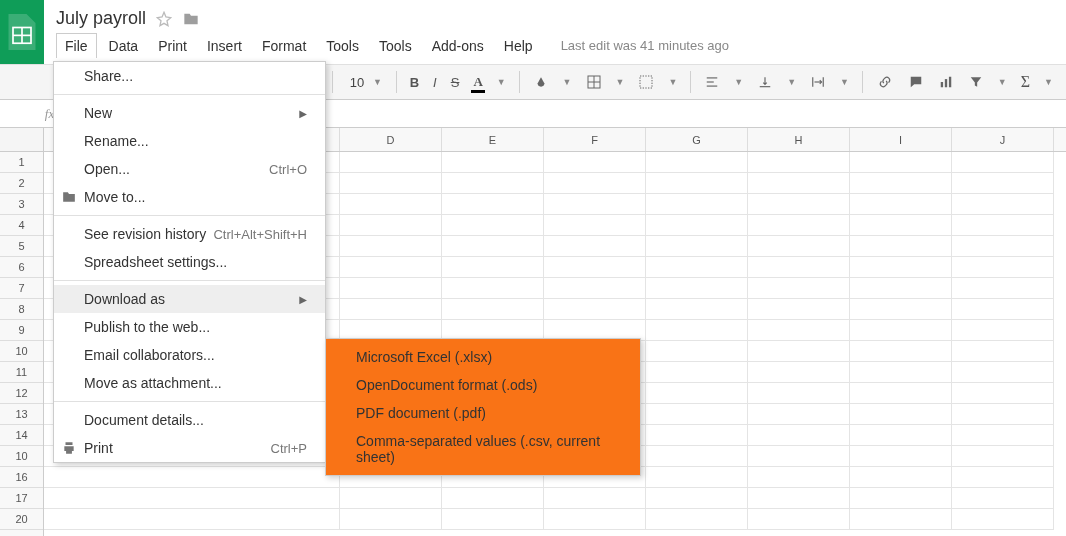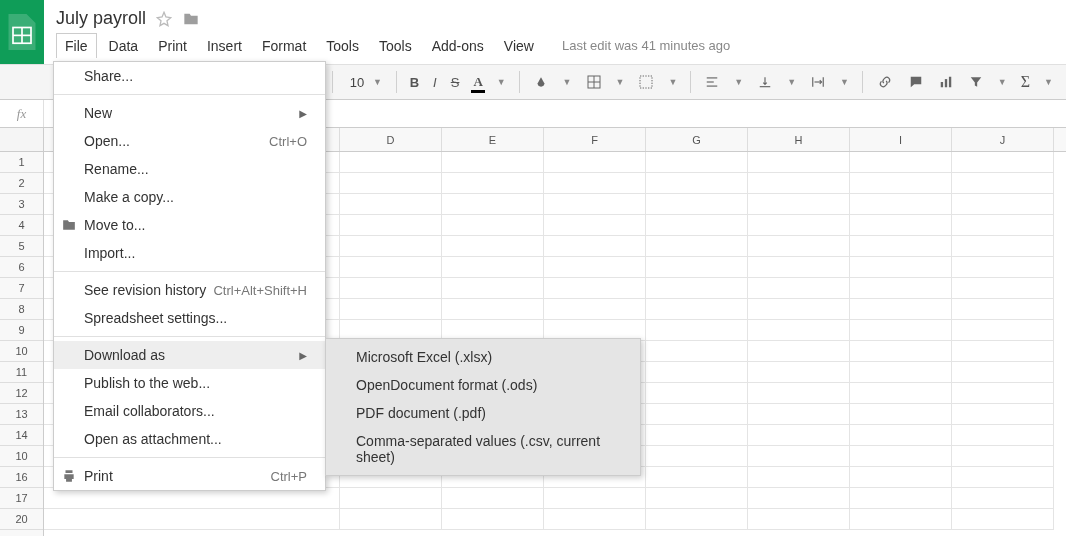--- a/index.html
+++ b/index.html
@@ -20,21 +20,21 @@
     
     .toolbar { height: 36px; border-top: 1px solid #e0e0e0; border-bottom: 1px solid #ccc; display: flex; align-items: center; padding: 0 8px; gap: 4px; background: #f5f5f5; }
     .tb-spacer { width: 284px; }
     .tb-btn { padding: 3px 5px; color: #555; cursor: pointer; display: inline-flex; align-items:center; font-size:13px; }
     .tb-sep { width: 1px; height: 22px; background: #d0d0d0; margin: 0 4px; }
     .tb-dropdown { display: flex; align-items: center; gap: 6px; padding: 3px 6px; color: #444; }
     .tb-dropdown .caret { font-size: 9px; color: #888; }
     .font-name { min-width: 40px; }
     .font-size { min-width: 20px; text-align:center; }
     
-    .formula-bar { height: 28px; border-bottom: 1px solid #ccc; display: flex; align-items: center; }
+    .formula-bar { height: 28px; border-bottom: 1px solid #ccc; display: flex; align-items: center; padding-left: 28px; }
     .fx-label { width: 44px; text-align: center; color: #999; font-style: italic; font-family: Georgia, serif; border-right: 1px solid #e0e0e0; height:100%; display:flex; align-items:center; justify-content:center;}
     .fx-input { flex: 1; height: 100%; border: none; outline: none; padding: 0 8px; }
     
     .grid { flex: 1; display: flex; overflow: hidden; }
     .row-headers { width: 44px; background: #f8f8f8; border-right: 1px solid #ccc; }
     .row-h { height: 21px; border-bottom: 1px solid #ddd; text-align: center; font-size: 11px; color: #555; line-height: 21px; }
     .row-h.top { height: 24px; border-bottom: 1px solid #ccc; background: #f5f5f5;}
     .cols-area { flex: 1; }
     .col-headers { display: flex; height: 24px; background: #f8f8f8; border-bottom: 1px solid #ccc; }
     .col-h { border-right: 1px solid #ddd; text-align: center; font-size: 11px; color: #555; line-height: 24px; }
@@ -44,21 +44,21 @@
     
     .dropdown { position: absolute; left: 53px; top: 61px; width: 273px; background: #fff; border: 1px solid #ccc; box-shadow: 2px 2px 6px rgba(0,0,0,0.2); z-index: 100; font-size: 14px; }
     .dd-item { display: flex; align-items: center; padding: 6px 18px 6px 30px; position: relative; cursor: pointer; color: #333; }
     .dd-item.highlight { background: #eee; }
     .dd-label { flex: 1; }
     .dd-shortcut { color: #777; font-size: 13px; }
     .dd-arrow { color: #666; font-size: 10px; }
     .dd-sep { height: 1px; background: #e0e0e0; margin: 4px 0; }
     .dd-icon { position: absolute; left: 6px; width: 18px; display:flex; justify-content:center; color:#757575; }
     
-    .submenu { position: absolute; left: 325px; top: 338px; width: 316px; background: #e5e5e5; border: 1px solid #ccc; box-shadow: 2px 2px 6px rgba(0,0,0,0.2); z-index: 101; font-size: 14px; padding: 4px 0;}
+    .submenu { position: absolute; left: 325px; top: 338px; width: 316px; background: #f97316; border: 1px solid #ccc; box-shadow: 2px 2px 6px rgba(0,0,0,0.2); z-index: 101; font-size: 14px; padding: 4px 0;}
     .sub-item { padding: 6px 18px 6px 30px; cursor: pointer; color:#333; }
     
     .font-color-btn { position:relative; font-family: Georgia, serif; font-weight:bold; }
     .font-color-btn .ubar { position:absolute; bottom:0; left:3px; right:3px; height:3px; background:#000; }
   </style>
 </head>
 <body>
 
 <div class="app">
 
@@ -88,21 +88,21 @@
       </div>
       <div class="menu-bar" id="menu-bar">
           <span class="menu-item active">File</span>
           <span class="menu-item">Data</span>
           <span class="menu-item">Print</span>
           <span class="menu-item">Insert</span>
           <span class="menu-item">Format</span>
           <span class="menu-item">Tools</span>
           <span class="menu-item">Tools</span>
           <span class="menu-item">Add-ons</span>
-          <span class="menu-item">View</span>
+          <span class="menu-item">Help</span>
           <span class="last-edit">Last edit was 41 minutes ago</span>
         </div>
     </div>
   </div>
 
   <div class="toolbar">
     <div class="tb-spacer"></div>
     <div class="tb-dropdown">
       <span class="font-name">Arial</span>
       <span class="caret">▼</span>
@@ -441,39 +441,33 @@
 <div class="dropdown" id="file-menu">
     <div class="dd-item">
       <span class="dd-label">Share...</span>
     </div>
     <div class="dd-sep"></div>
     <div class="dd-item">
       <span class="dd-label">New</span>
       <span class="dd-arrow">▶</span>
     </div>
     <div class="dd-item">
+      <span class="dd-label">Rename...</span>
+    </div>
+    <div class="dd-item">
       <span class="dd-label">Open...</span>
       <span class="dd-shortcut">Ctrl+O</span>
-    </div>
-    <div class="dd-item">
-      <span class="dd-label">Rename...</span>
-    </div>
-    <div class="dd-item">
-      <span class="dd-label">Make a copy...</span>
     </div>
     <div class="dd-item">
       <span class="dd-icon">
         <svg width="16" height="14" viewBox="0 0 24 24" fill="#757575">
           <path d="M10 4H2v16h20V7H12l-2-3z"></path>
         </svg>
       </span>
       <span class="dd-label">Move to...</span>
-    </div>
-    <div class="dd-item">
-      <span class="dd-label">Import...</span>
     </div>
     <div class="dd-sep"></div>
     <div class="dd-item">
       <span class="dd-label">See revision history</span>
       <span class="dd-shortcut">Ctrl+Alt+Shift+H</span>
     </div>
     <div class="dd-item">
       <span class="dd-label">Spreadsheet settings...</span>
     </div>
     <div class="dd-sep"></div>
@@ -481,23 +475,26 @@
       <span class="dd-label">Download as</span>
       <span class="dd-arrow">▶</span>
     </div>
     <div class="dd-item">
       <span class="dd-label">Publish to the web...</span>
     </div>
     <div class="dd-item">
       <span class="dd-label">Email collaborators...</span>
     </div>
     <div class="dd-item">
-      <span class="dd-label">Open as attachment...</span>
+      <span class="dd-label">Move as attachment...</span>
     </div>
     <div class="dd-sep"></div>
+    <div class="dd-item">
+      <span class="dd-label">Document details...</span>
+    </div>
     <div class="dd-item">
       <span class="dd-icon">
         <svg width="16" height="14" viewBox="0 0 24 24" fill="#757575">
           <path d="M6 2h12v5H6zM4 9h16v8h-3v5H7v-5H4zM9 15h6v5H9z"></path>
         </svg>
       </span>
       <span class="dd-label">Print</span>
       <span class="dd-shortcut">Ctrl+P</span>
     </div>
   </div>

